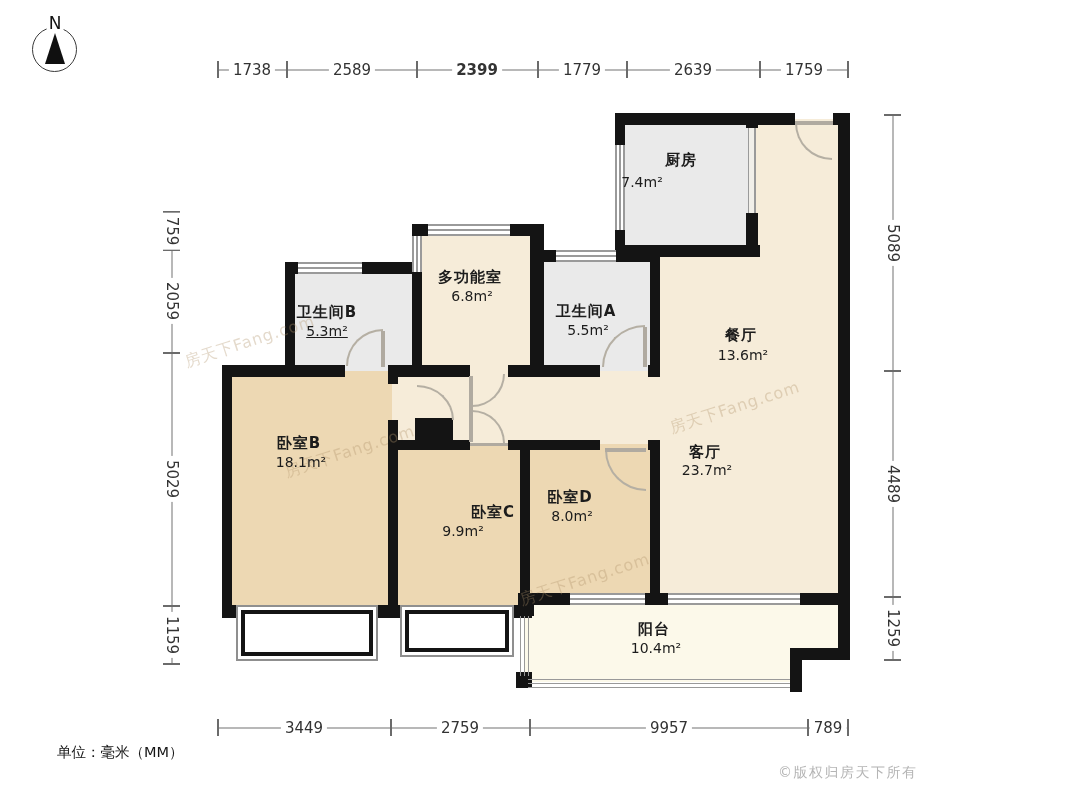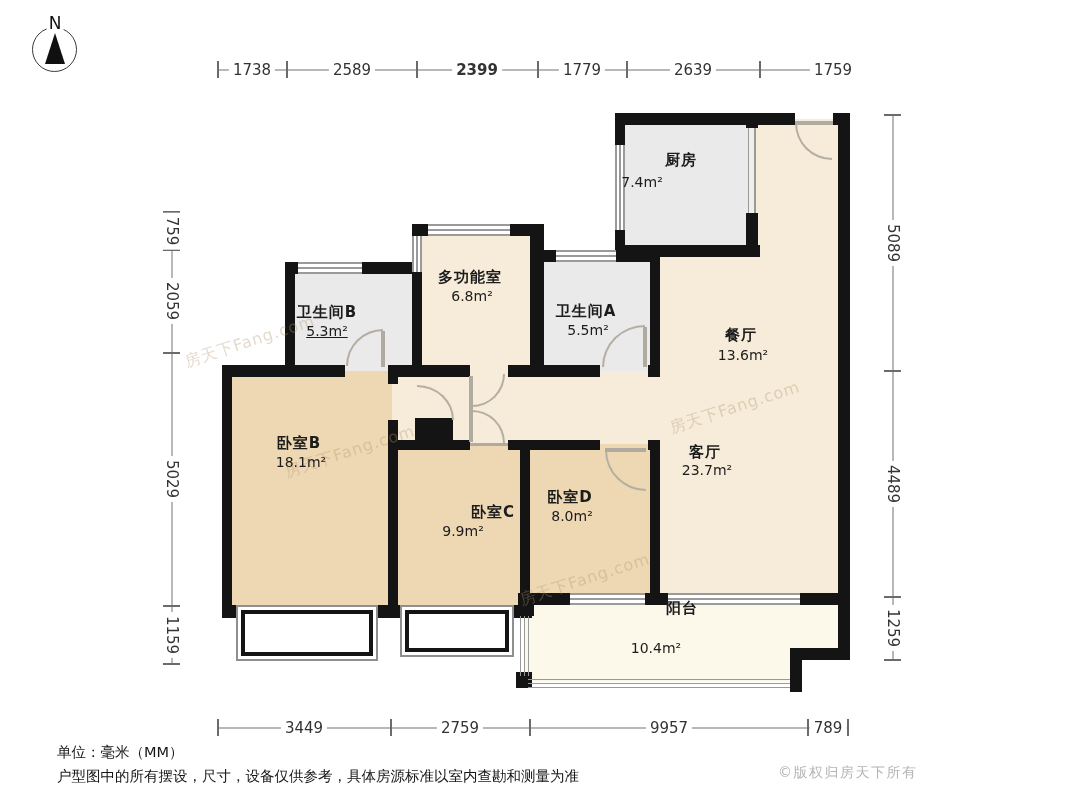--- a/index.html
+++ b/index.html
@@ -156,37 +156,37 @@
   <span class="lbl" style="left:741px;top:335px;">餐厅</span>
   <span class="area" style="left:743px;top:355px;">13.6m²</span>
   <span class="lbl" style="left:705px;top:452px;">客厅</span>
   <span class="area" style="left:707px;top:470px;">23.7m²</span>
   <span class="lbl" style="left:299px;top:443px;">卧室B</span>
   <span class="area" style="left:301px;top:462px;">18.1m²</span>
   <span class="lbl" style="left:485px;top:512px;margin-left:8px;">卧室C</span>
   <span class="area" style="left:463px;top:531px;">9.9m²</span>
   <span class="lbl" style="left:570px;top:497px;">卧室D</span>
   <span class="area" style="left:572px;top:516px;">8.0m²</span>
-  <span class="lbl" style="left:654px;top:608px;margin-left:28px;">阳台</span>
+  <span class="lbl" style="left:654px;top:629px;">阳台</span>
   <span class="area" style="left:656px;top:648px;">10.4m²</span>
 
   <i class="dl" style="left:218px;top:69px;width:630px;height:2px;"></i>
   <i class="tk" style="left:217px;top:61px;width:2px;height:17px;"></i>
   <i class="tk" style="left:286px;top:61px;width:2px;height:17px;"></i>
   <i class="tk" style="left:416px;top:61px;width:2px;height:17px;"></i>
   <i class="tk" style="left:537px;top:61px;width:2px;height:17px;"></i>
   <i class="tk" style="left:626px;top:61px;width:2px;height:17px;"></i>
   <i class="tk" style="left:759px;top:61px;width:2px;height:17px;"></i>
   <i class="tk" style="left:847px;top:61px;width:2px;height:17px;"></i>
   <span class="dh" style="left:252px;top:70px;">1738</span>
   <span class="dh" style="left:352px;top:70px;">2589</span>
   <span class="dh" style="left:477px;top:70px;font-weight:bold;">2399</span>
   <span class="dh" style="left:582px;top:70px;">1779</span>
   <span class="dh" style="left:693px;top:70px;">2639</span>
-  <span class="dh" style="left:804px;top:70px;margin-left:29px;">1759</span>
+  <span class="dh" style="left:804px;top:70px;">1759</span>
 
   <i class="dl" style="left:218px;top:727px;width:630px;height:2px;"></i>
   <i class="tk" style="left:217px;top:719px;width:2px;height:17px;"></i>
   <i class="tk" style="left:390px;top:719px;width:2px;height:17px;"></i>
   <i class="tk" style="left:529px;top:719px;width:2px;height:17px;"></i>
   <i class="tk" style="left:807px;top:719px;width:2px;height:17px;"></i>
   <i class="tk" style="left:847px;top:719px;width:2px;height:17px;"></i>
   <span class="dh" style="left:304px;top:728px;">3449</span>
   <span class="dh" style="left:460px;top:728px;">2759</span>
   <span class="dh" style="left:669px;top:728px;">9957</span>
@@ -206,16 +206,15 @@
   <i class="dl" style="left:892px;top:115px;width:2px;height:545px;"></i>
   <i class="tk" style="left:884px;top:114px;width:17px;height:2px;"></i>
   <i class="tk" style="left:884px;top:370px;width:17px;height:2px;"></i>
   <i class="tk" style="left:884px;top:596px;width:17px;height:2px;"></i>
   <i class="tk" style="left:884px;top:659px;width:17px;height:2px;"></i>
   <span class="dv" style="left:893px;top:243px;">5089</span>
   <span class="dv" style="left:893px;top:484px;">4489</span>
   <span class="dv" style="left:893px;top:628px;">1259</span>
 
   <span class="foot" style="left:57px;top:743px;">单位：毫米（MM）</span>
-  <span class="foot" style="left:57px;top:767px;">户型图中的所有摆设，尺寸，设备仅供参考，具体房源标准以室内查勘和测量为准</span>
   <span class="copy" style="left:778px;top:764px;">©版权归房天下所有</span>
 
 </div>
 
 </body></html>

